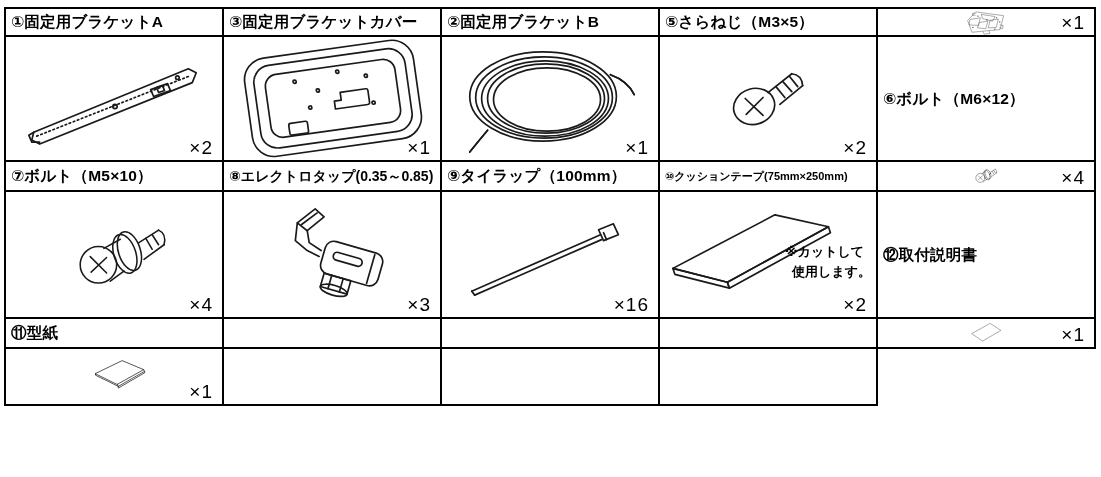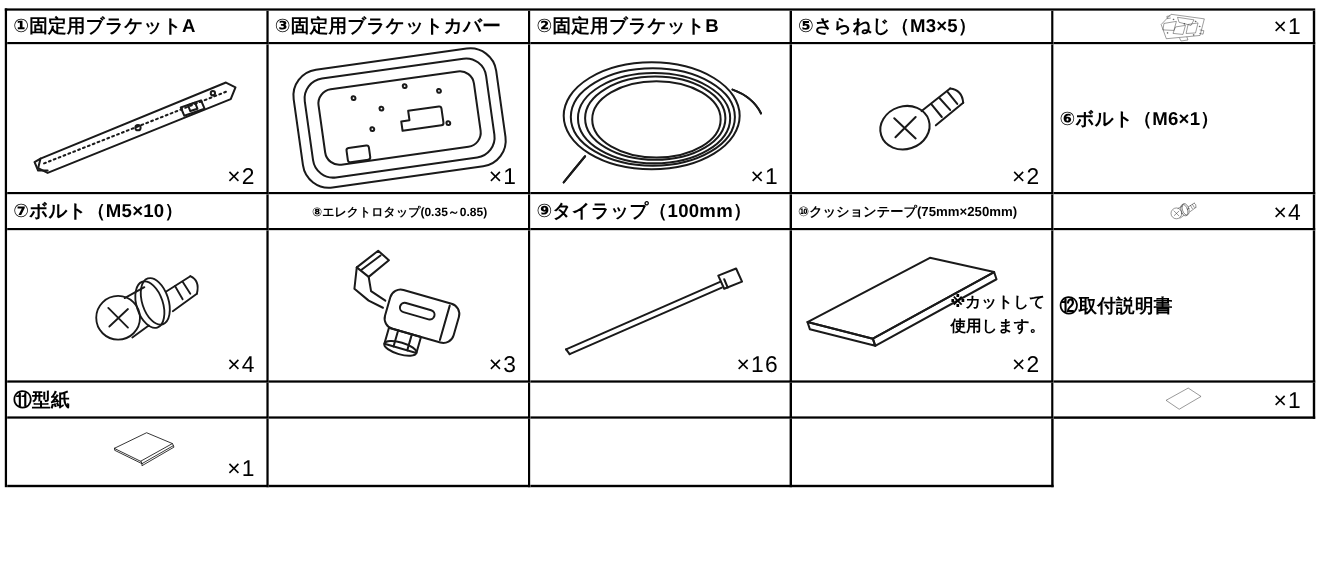--- a/index.html
+++ b/index.html
@@ -23,31 +23,31 @@
     background:#fff;
     overflow:hidden;
   }
   .label-cell{
     display:flex;align-items:center;
     padding:1px 3px 0 5px;
     font-size:15.5px;font-weight:bold;
     letter-spacing:0.2px;
     white-space:nowrap;
   }
-  .label-cell.fs-s{font-size:10px;letter-spacing:0;justify-content:center;}
+  .label-cell.fs-s{font-size:14px;letter-spacing:0;}
   .label-cell.fs-xs{font-size:11px;letter-spacing:0;}
   .img-cell .illus{position:absolute;left:0;top:0;width:100%;height:100%;}
   .qty{
     position:absolute;right:9px;bottom:1px;
     font-size:19px;font-weight:normal;letter-spacing:1px;
   }
   .cut-note{
     position:absolute;right:5px;top:50px;
     font-size:13px;font-weight:bold;line-height:1.55;
-    text-align:right;white-space:nowrap;
+    text-align:center;white-space:nowrap;
   }
   .cut-note .l2{padding-left:14px;}
   .illus path,.illus rect,.illus ellipse,.illus circle,.illus line{
     stroke:#1a1a1a;fill:none;stroke-width:1.7;
     stroke-linejoin:round;stroke-linecap:round;
   }
 </style>
 </head>
 <body>
 
@@ -139,21 +139,21 @@
       <path d="M86,62 L104,79 M104,61 L87,78" stroke-width="2.6"></path>
       <path d="M109,56 L133,37"></path>
       <path d="M121,68 L144,49"></path>
       <path d="M133,37 Q143,38 144,49"></path>
       <path d="M117,50 L126,61 M124,45 L133,55 M131,40 L139,50"></path>
     </svg>
     <span class="qty">×2</span>
   </div>
 
   <div class="cell label-cell">
-      <span>⑥ボルト（M6×1）</span>
+      <span>⑥ボルト（M6×12）</span>
     </div>
   <div class="cell label-cell">
       <span>⑦ボルト（M5×10）</span>
     </div>
   <div class="cell label-cell fs-s">
       <span>⑧エレクトロタップ(0.35～0.85)</span>
     </div>
   <div class="cell label-cell">
       <span>⑨タイラップ（100mm）</span>
     </div>

